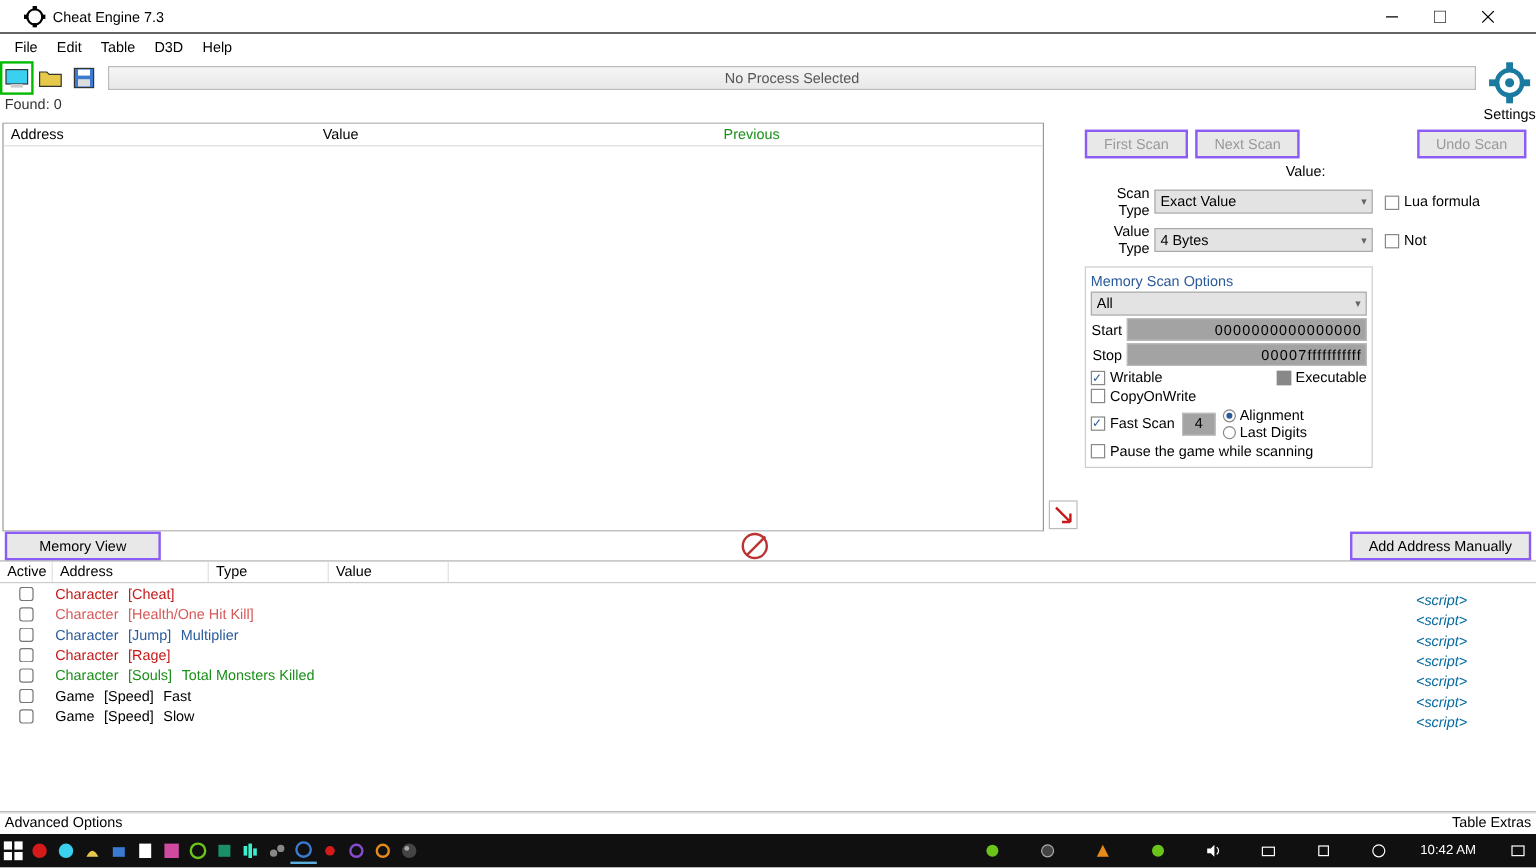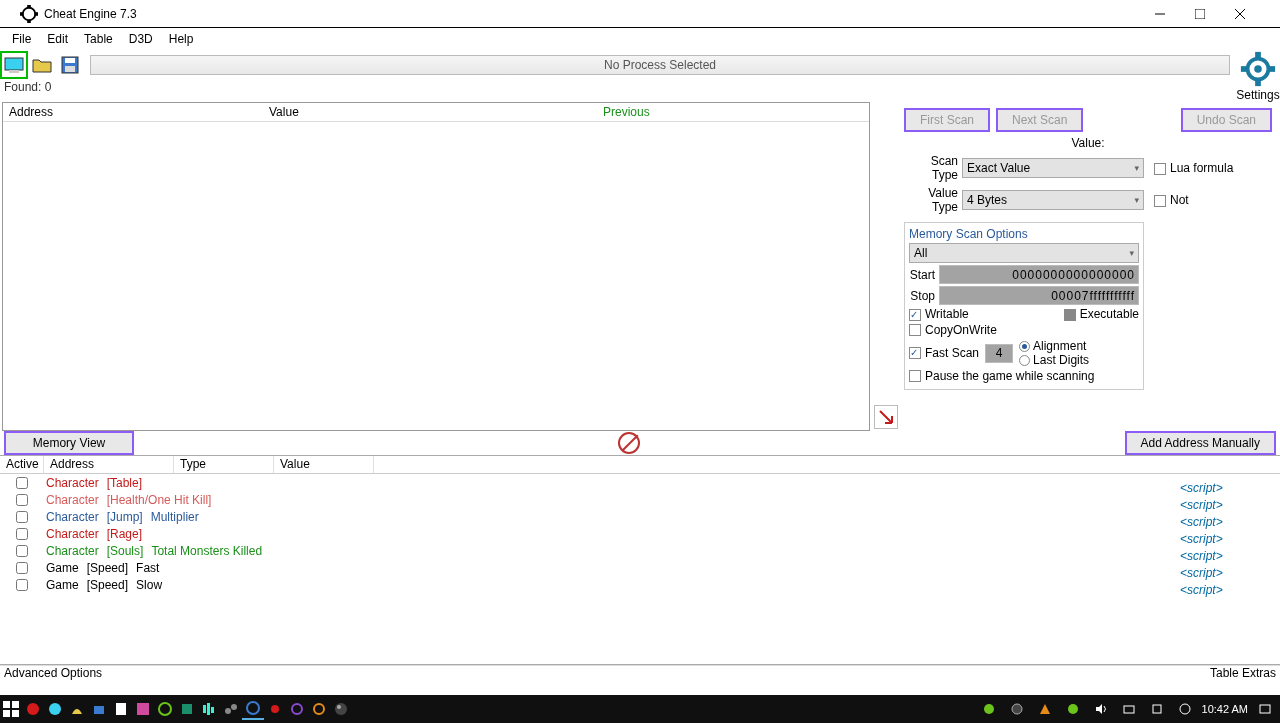--- a/index.html
+++ b/index.html
@@ -47,23 +47,23 @@
 .trow .cb { width: 44px; display: flex; justify-content: center; }
 .trow .desc { flex: 1; display: flex; gap: 8px; padding-left: 2px; }
 .trow .addr { width: 130px; }
 .trow .type { width: 100px; }
 .trow .val { width: 100px; }
 .c-red { color: #c41a1a; }
 .c-red2 { color: #d65a5a; }
 .c-blue { color: #2a5a9a; }
 .c-green { color: #1a8f1a; }
 .c-violet { color: #0369a1; font-style: italic; margin-top: 10px; }
-.status-bar { height: 30px; display: flex; justify-content: space-between; padding: 0 4px; border-top: 1px solid #ddd; }
+.status-bar { height: 18px; display: flex; justify-content: space-between; padding: 0 4px; border-top: 1px solid #ddd; }
 .taskbar { height: 28px; background: #101010; display: flex; align-items: center; }
-.taskbar .tray { margin-left: auto; display: flex; align-items: center; gap: 6px; color: #fff; padding-right: 4px; }
+.taskbar .tray { margin-left: auto; display: flex; align-items: center; gap: 24px; color: #fff; padding-right: 4px; }
 .taskbar .ticon { width: 22px; height: 22px; display: flex; align-items: center; justify-content: center; }
 .chk { width: 12px; height: 12px; border: 1px solid #888; display: inline-block; margin-right: 4px; vertical-align: middle; }
 .chk.checked::after { content: "✓"; font-size: 10px; color: #2a5a9a; position: relative; top: -3px; }
 .radio { width: 11px; height: 11px; border: 1px solid #888; border-radius: 50%; display: inline-block; margin-right: 3px; vertical-align: middle; }
 .radio.checked::after { content: ""; display: block; width: 5px; height: 5px; background: #2a5a9a; border-radius: 50%; margin: 2px; }
 input[type="checkbox"].rowcb { width: 12px; height: 12px; }
 </style>
 </head>
 <body>
 
@@ -251,21 +251,21 @@
     <div class="th" style="width:100px;">Type</div>
     <div class="th" style="width:100px;">Value</div>
   </div>
   <div class="table-body" id="table-body">
       <div class="trow">
         <div class="cb">
           <input type="checkbox" class="rowcb" style="">
         </div>
         <div class="desc">
           <span class="c-red">Character</span>
-          <span class="c-red">[Table]</span>
+          <span class="c-red">[Cheat]</span>
         </div>
         <div class="addr"></div>
         <div class="type"></div>
         <div class="val c-violet">&lt;script&gt;</div>
       </div>
       <div class="trow">
         <div class="cb">
           <input type="checkbox" class="rowcb" style="">
         </div>
         <div class="desc">

